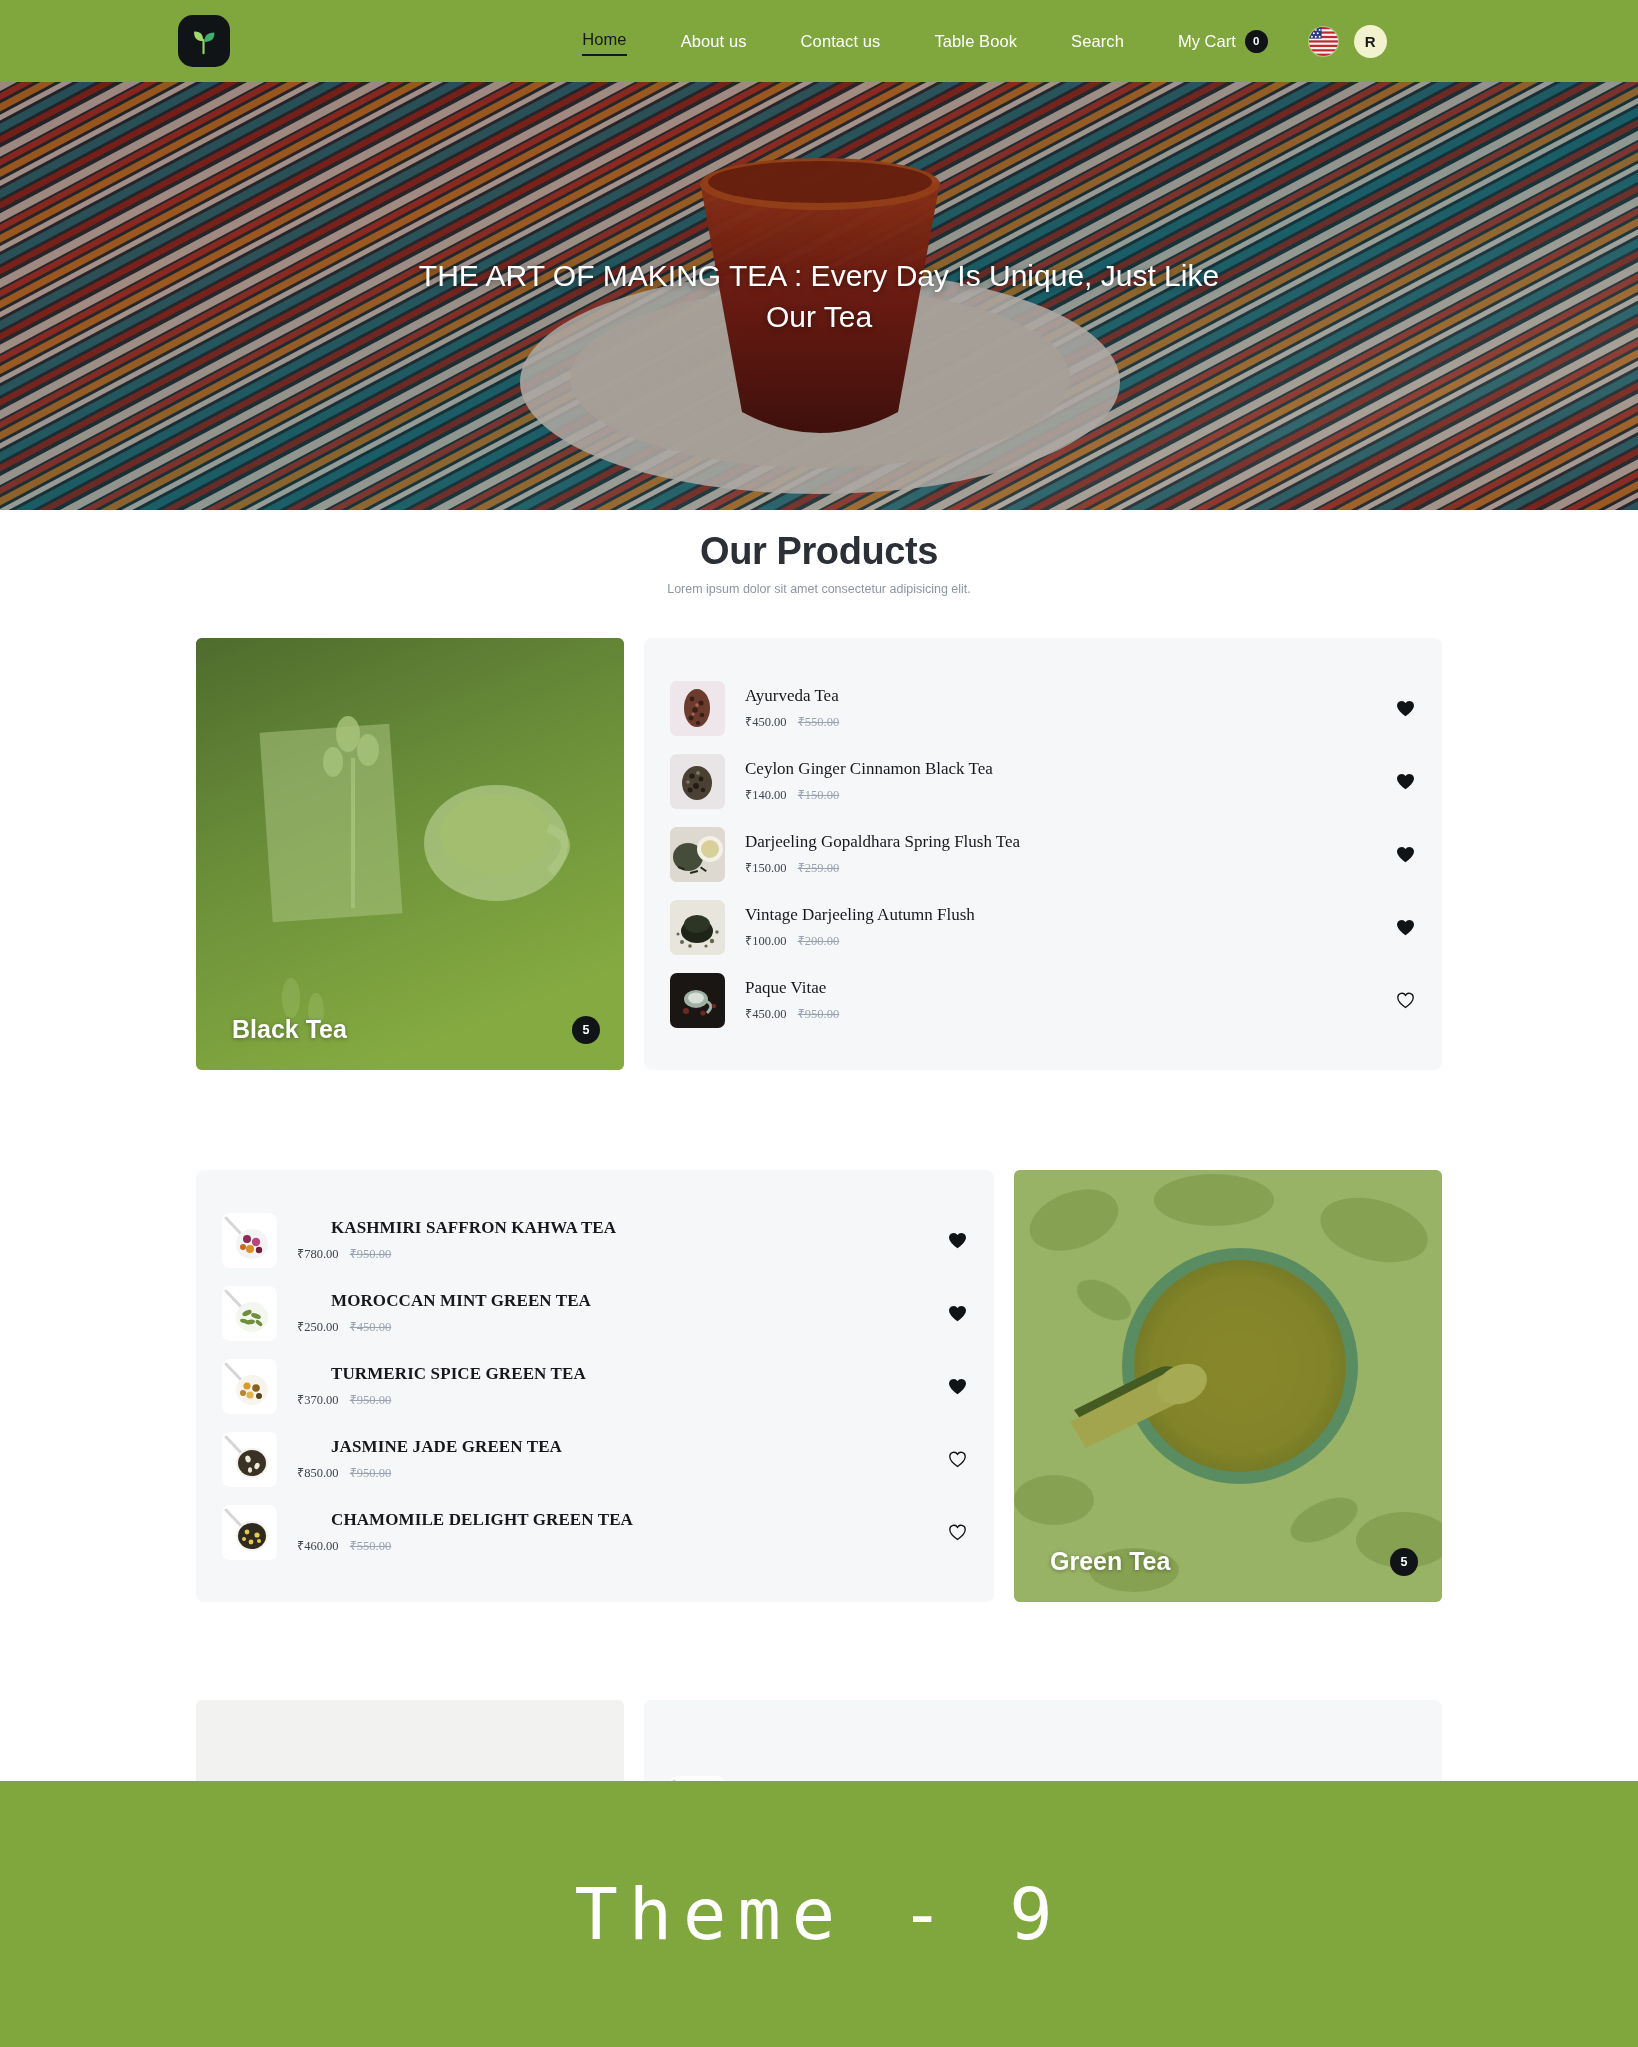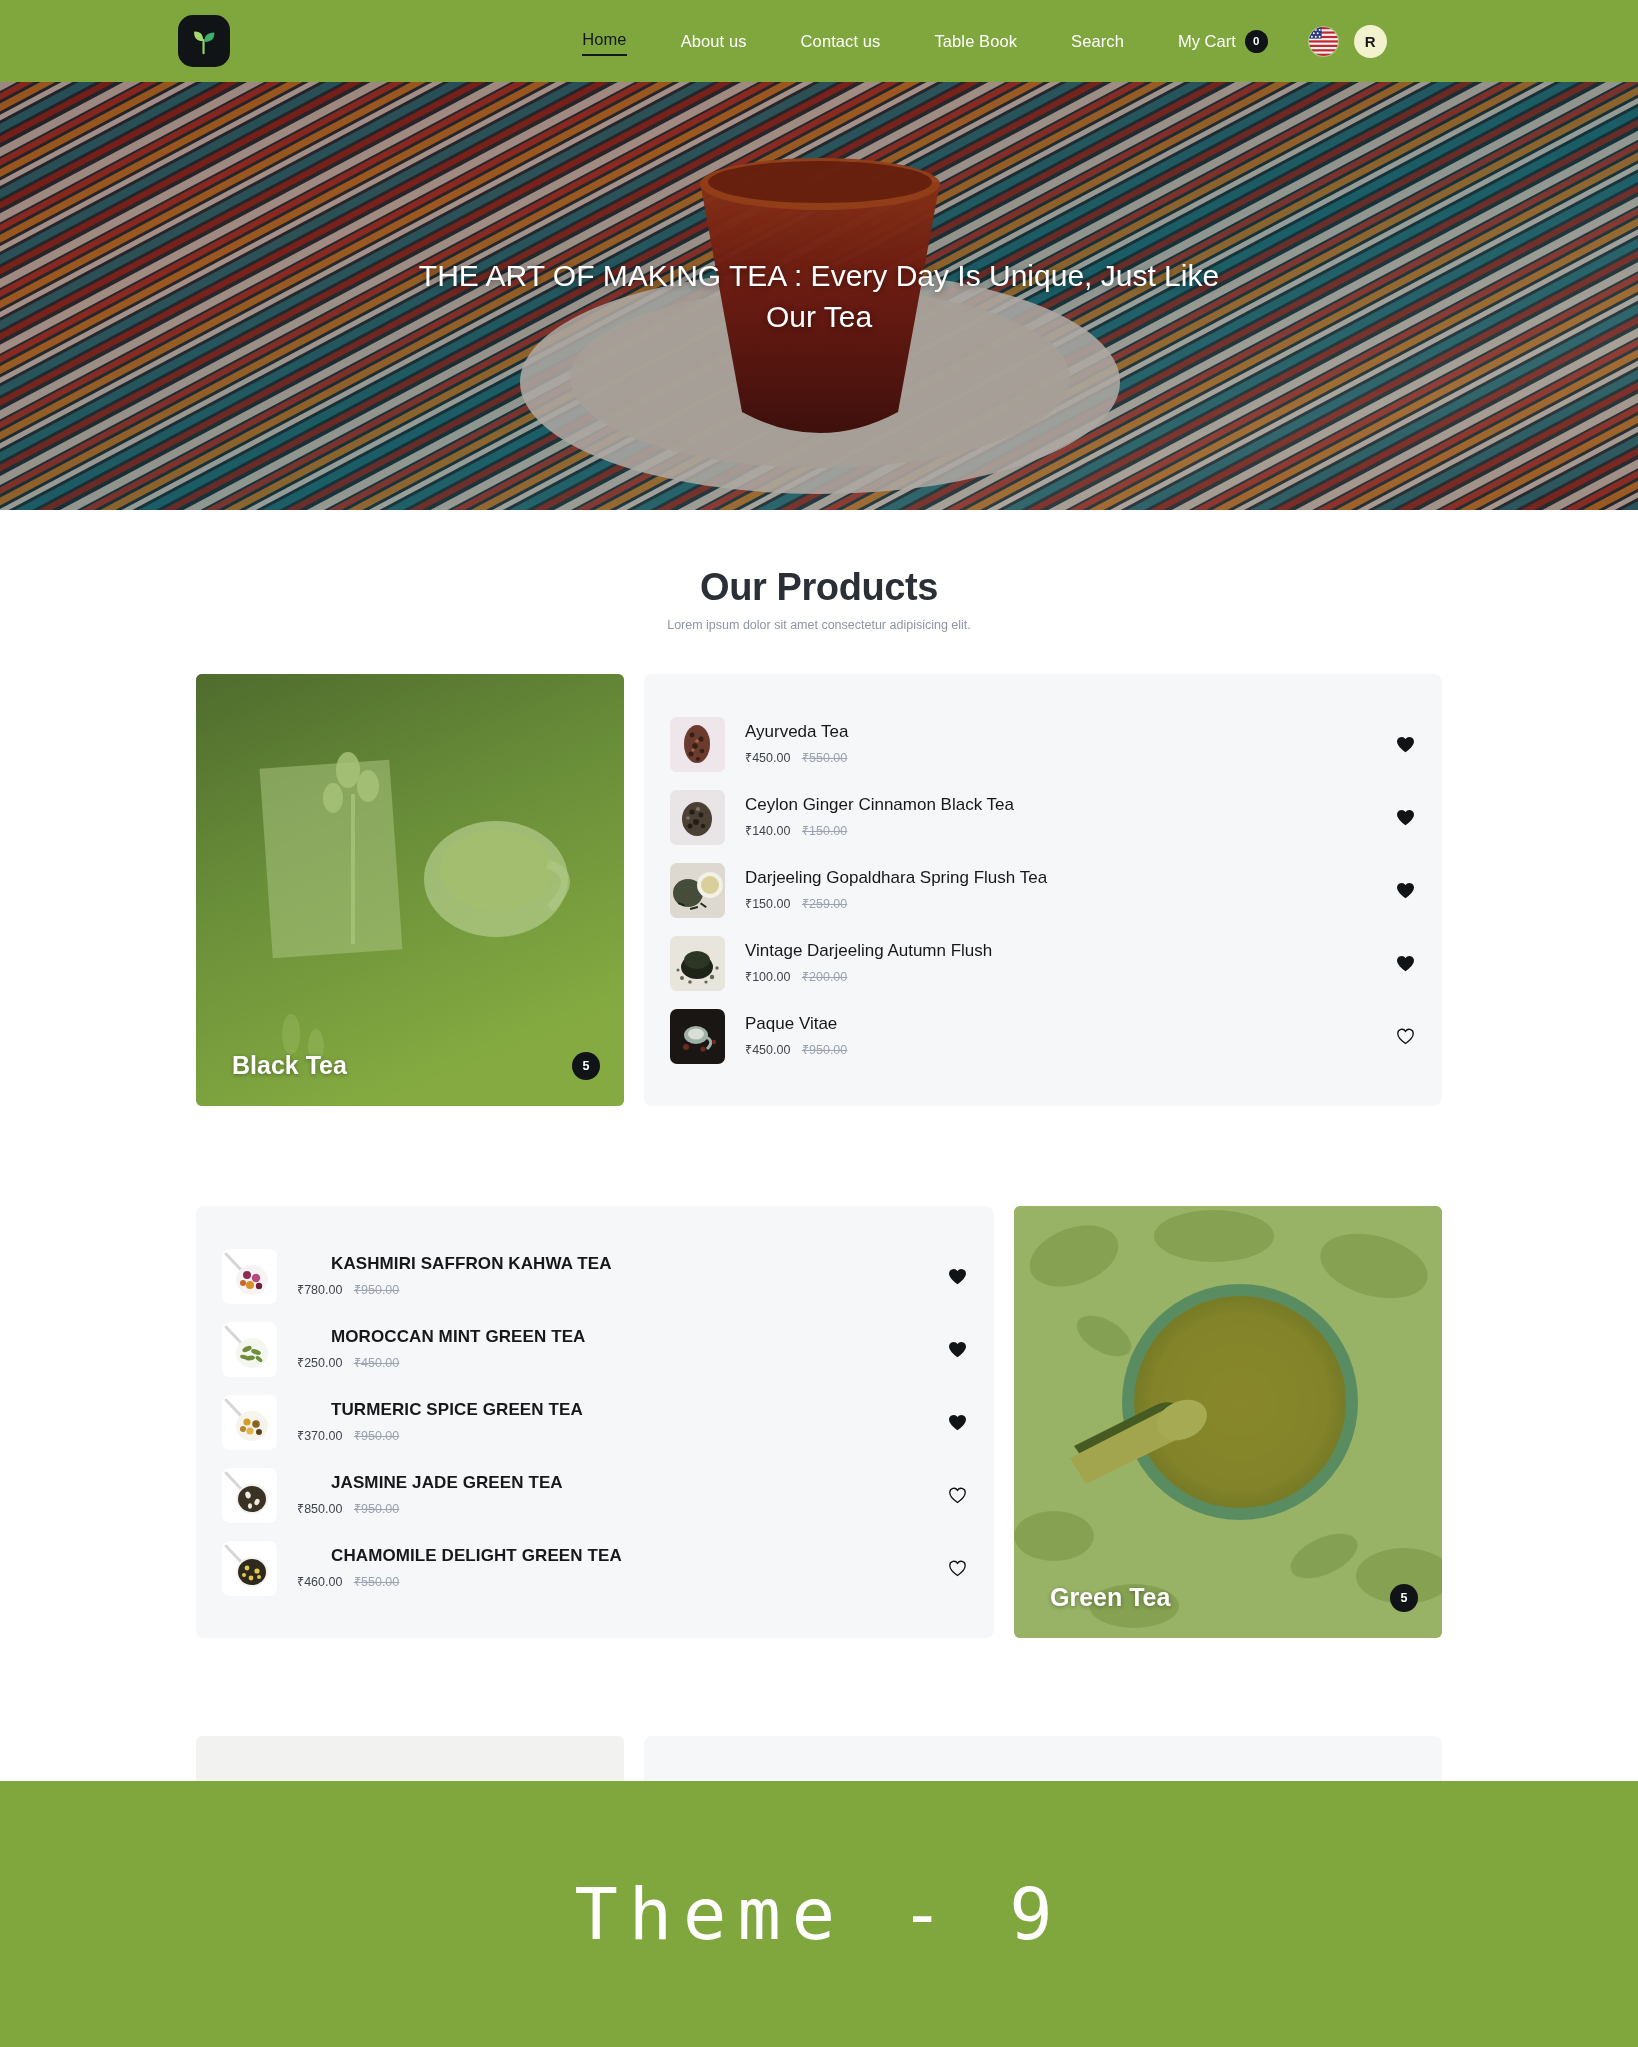--- a/index.html
+++ b/index.html
@@ -102,21 +102,21 @@
     text-align: center;
     color: #ffffff;
     font-size: 30px;
     line-height: 1.35;
     font-weight: 400;
     text-shadow: 0 1px 6px rgba(0,0,0,.45);
   }
 
   
   .products {
-    padding: 56px 0 0 0;
+    padding: 20px 0 0 0;
     background: #ffffff;
   }
   .section-head { text-align: center; }
   .section-title {
     font-size: 38px;
     font-weight: bold;
     color: #2b2f36;
     letter-spacing: -.4px;
   }
   .section-sub {
@@ -168,20 +168,21 @@
 
   
   .list-card {
     flex: 1 1 auto;
     background: #f6f7f9;
     border-radius: 8px;
     padding: 18px 22px;
     display: flex;
     flex-direction: column;
     justify-content: center;
+    font-family: Liberation Serif, serif;
   }
   .p-item {
     display: flex;
     align-items: center;
     padding: 9px 4px;
     cursor: pointer;
   }
   .p-thumb {
     width: 55px; height: 55px;
     border-radius: 7px;

